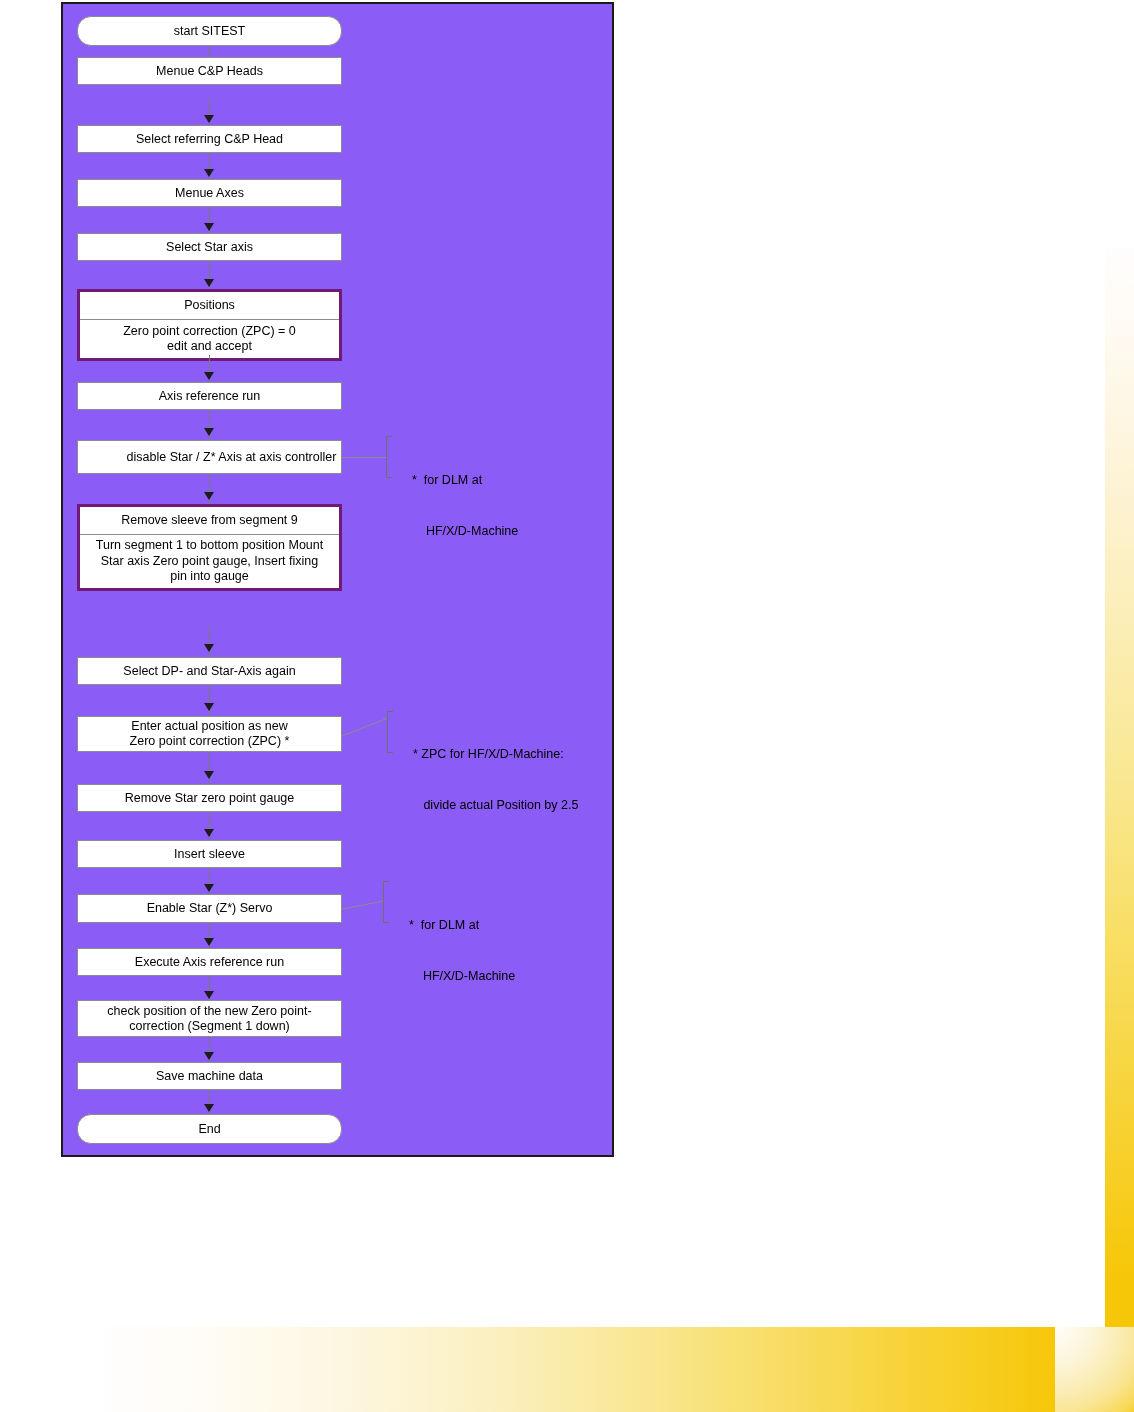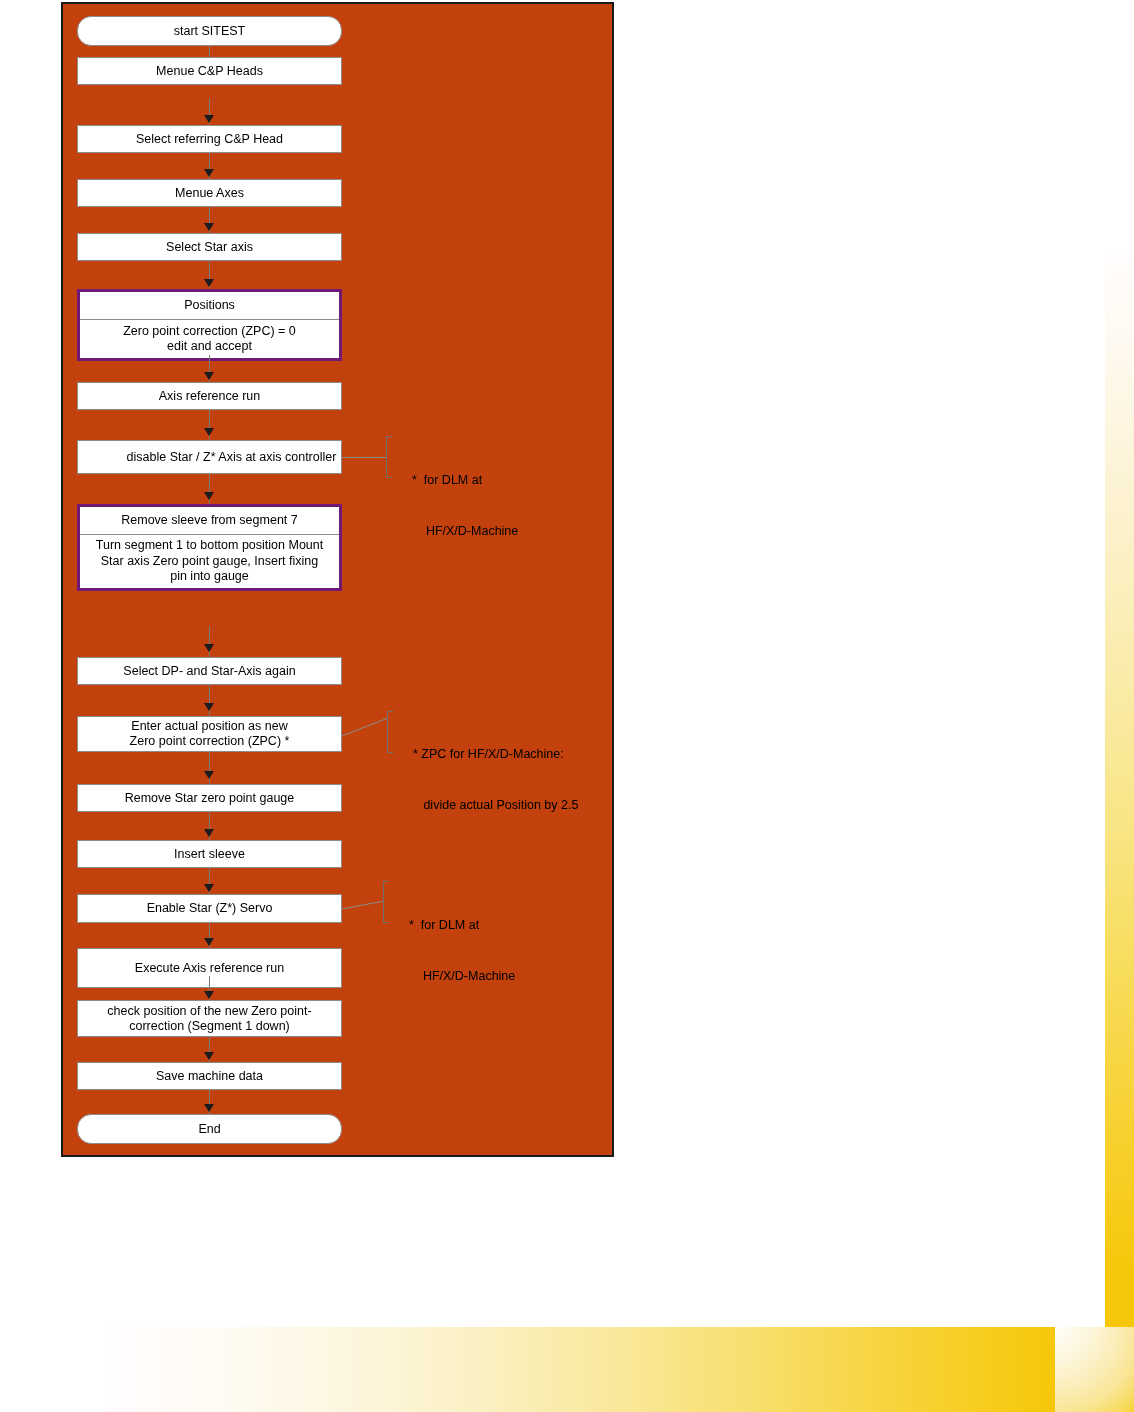--- a/index.html
+++ b/index.html
@@ -66,21 +66,21 @@
   }
 
   
   #flow-frame {
     position: absolute;
     left: 61px;
     top: 2px;
     width: 553px;
     height: 1155px;
     border: 2px solid #1a1a1a;
-    background: #c2410c;
+    background: #8b5cf6;
     box-sizing: border-box;
   }
 
   
   .node {
     position: absolute;
     left: 14px;            
     width: 265px;
     box-sizing: border-box;
     border: 1px solid #8c8c8c;
@@ -221,21 +221,21 @@
   <div class="leader" style="left:279px;top:453px;width:44px;"></div>
   <div class="bracket" style="left:323px;top:432px;height:42px;"></div>
   <div class="annotation" style="left:331px;top:434px;">
     <div>*  for DLM at</div>
     <div>    HF/X/D-Machine</div>
   </div>
   <div class="connector" style="top:470px;height:30px;"></div>
   <div class="arrowhead" style="top:488px;"></div>
 
   <div class="group-node" style="top:500px;">
-    <div class="group-row" style="height:28px;">Remove sleeve from segment 7</div>
+    <div class="group-row" style="height:28px;">Remove sleeve from segment 9</div>
     <div class="group-row" style="height:53px;white-space:pre-line;">Turn segment 1 to bottom position Mount
 Star axis Zero point gauge, Insert fixing
 pin into gauge</div>
   </div>
   <div class="connector" style="top:622px;height:31px;"></div>
   <div class="arrowhead" style="top:640px;"></div>
 
   <div class="node" style="top:653px;height:28px;">
     <span>Select DP- and Star-Axis again</span>
   </div>
@@ -274,21 +274,21 @@
     <line x1="0" y1="15" x2="42" y2="7" stroke="#8c8c8c" stroke-width="1"></line>
   </svg>
   <div class="bracket" style="left:320px;top:877px;height:42px;"></div>
   <div class="annotation" style="left:328px;top:879px;">
     <div>*  for DLM at</div>
     <div>    HF/X/D-Machine</div>
   </div>
   <div class="connector" style="top:919px;height:25px;"></div>
   <div class="arrowhead" style="top:934px;"></div>
 
-  <div class="node" style="top:944px;height:40px;">
+  <div class="node" style="top:944px;height:28px;">
     <span>Execute Axis reference  run</span>
   </div>
   <div class="connector" style="top:972px;height:24px;"></div>
   <div class="arrowhead" style="top:987px;"></div>
 
   <div class="node" style="top:996px;height:37px;white-space:pre-line;">check position of the new Zero point-
 correction (Segment 1 down)</div>
   <div class="connector" style="top:1033px;height:25px;"></div>
   <div class="arrowhead" style="top:1048px;"></div>
 

